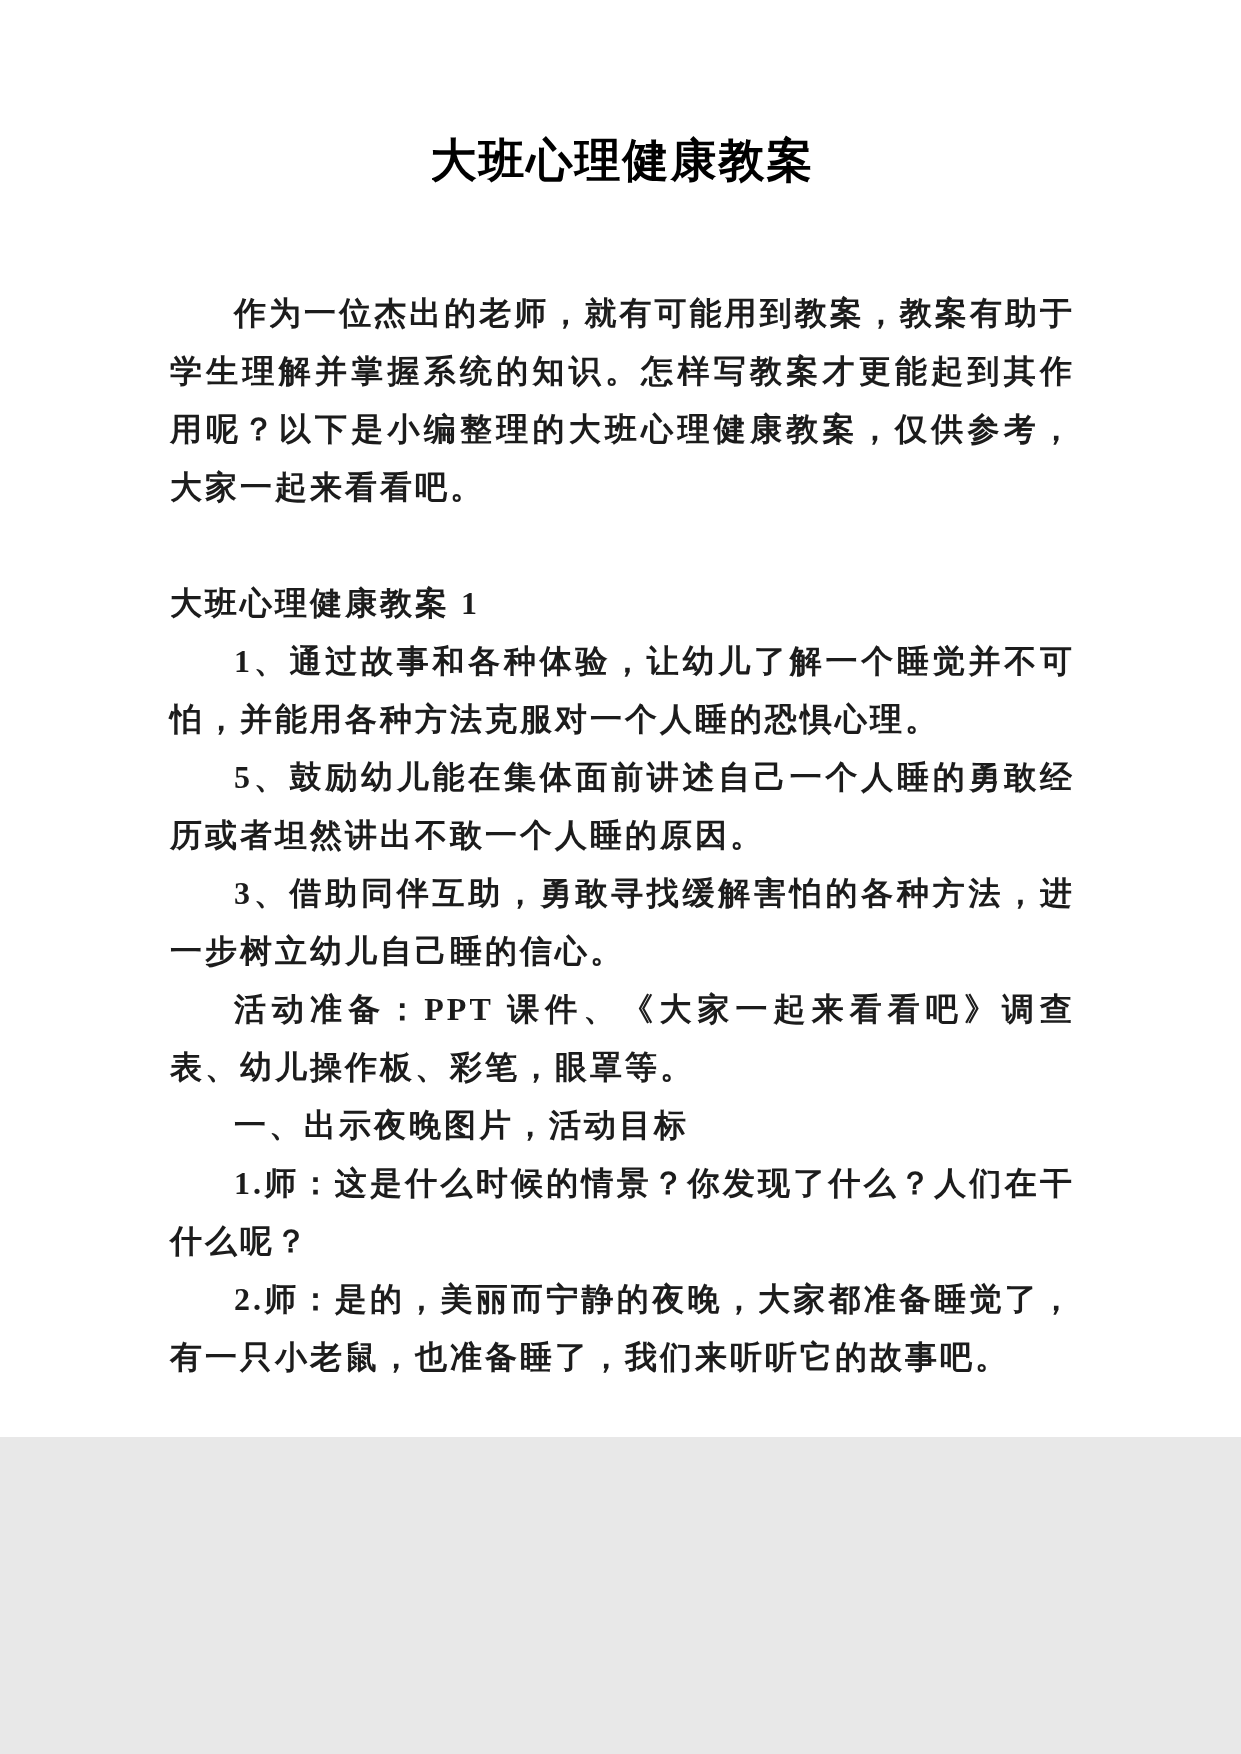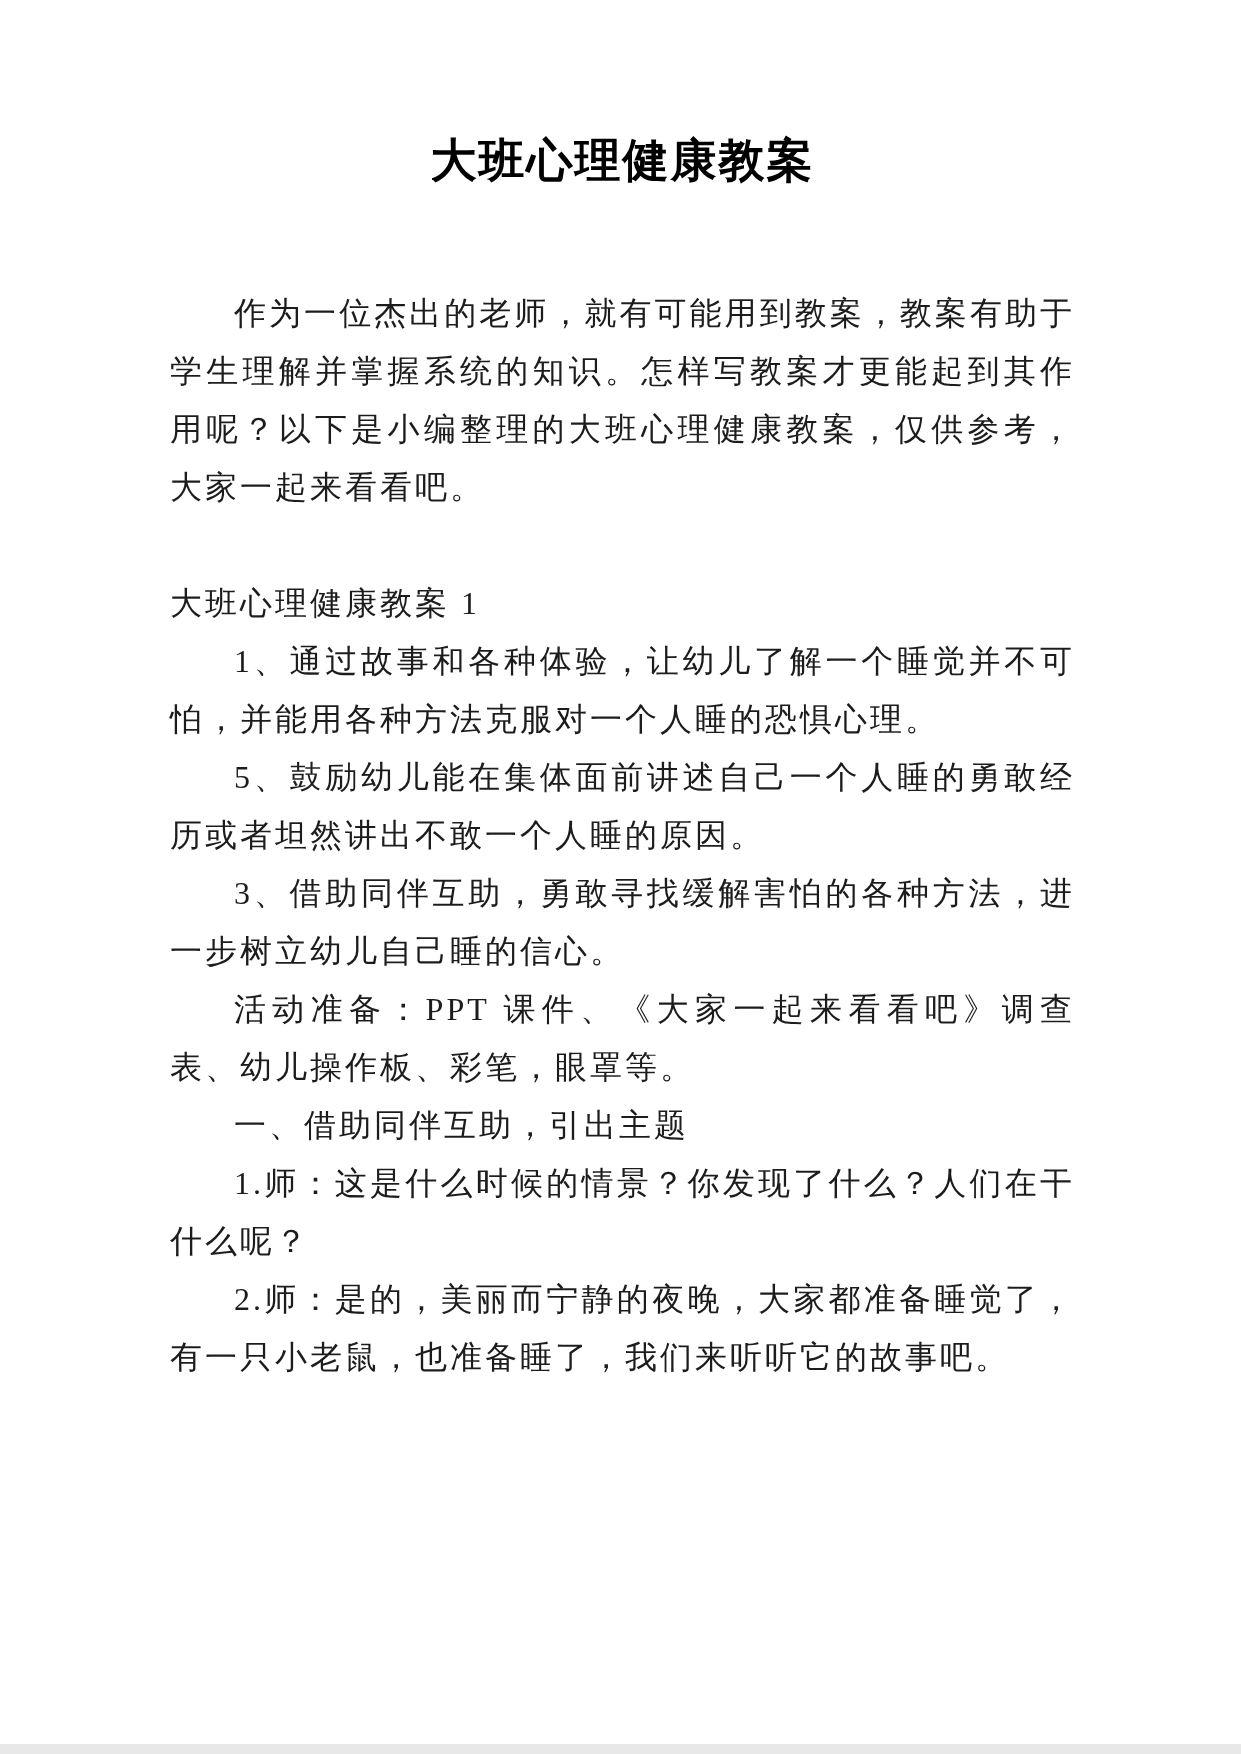--- a/index.html
+++ b/index.html
@@ -8,21 +8,21 @@
     --title:#000000;
   }
   html,body{
     margin:0;
     padding:0;
     background:#e8e8e8;
   }
   .page{
     position:relative;
     width:1241px;
-    height:1744px;
+    height:1437px;
     margin:0 auto;
     background:var(--bg);
     box-sizing:border-box;
     padding:128px 166px 0 170px;
     overflow:hidden;
     font-family:"Liberation Serif","DejaVu Serif",serif;
   }
   .doc-title{
     margin:0 0 90px 0;
     font-size:46px;
@@ -33,21 +33,21 @@
     color:var(--title);
   }
   .doc-body p{
     margin:0;
     font-size:32px;
     line-height:58px;
     letter-spacing:3px;
     color:var(--text);
     text-align:justify;
     text-justify:inter-ideograph;
-    font-weight:400;
+    font-weight:700;
   }
   .doc-body p.indent{
     text-indent:2em;
   }
   .doc-body p.flush{
     text-indent:0;
   }
   .doc-body p.blank{
     height:58px;
   }
@@ -58,17 +58,17 @@
 <div class="page">
   <h1 class="doc-title">大班心理健康教案</h1>
   <div class="doc-body">
       <p class="indent">作为一位杰出的老师，就有可能用到教案，教案有助于学生理解并掌握系统的知识。怎样写教案才更能起到其作用呢？以下是小编整理的大班心理健康教案，仅供参考，大家一起来看看吧。</p>
       <p class="blank"></p>
       <p class="flush">大班心理健康教案 1</p>
       <p class="indent">1、通过故事和各种体验，让幼儿了解一个睡觉并不可怕，并能用各种方法克服对一个人睡的恐惧心理。</p>
       <p class="indent">5、鼓励幼儿能在集体面前讲述自己一个人睡的勇敢经历或者坦然讲出不敢一个人睡的原因。</p>
       <p class="indent">3、借助同伴互助，勇敢寻找缓解害怕的各种方法，进一步树立幼儿自己睡的信心。</p>
       <p class="indent">活动准备：PPT 课件、《大家一起来看看吧》调查表、幼儿操作板、彩笔，眼罩等。</p>
-      <p class="indent">一、借助同伴互助，引出主题</p>
+      <p class="indent">一、出示夜晚图片，活动目标</p>
       <p class="indent">1.师：这是什么时候的情景？你发现了什么？人们在干什么呢？</p>
       <p class="indent">2.师：是的，美丽而宁静的夜晚，大家都准备睡觉了，有一只小老鼠，也准备睡了，我们来听听它的故事吧。</p>
     </div>
 </div>
 
 </body></html>

